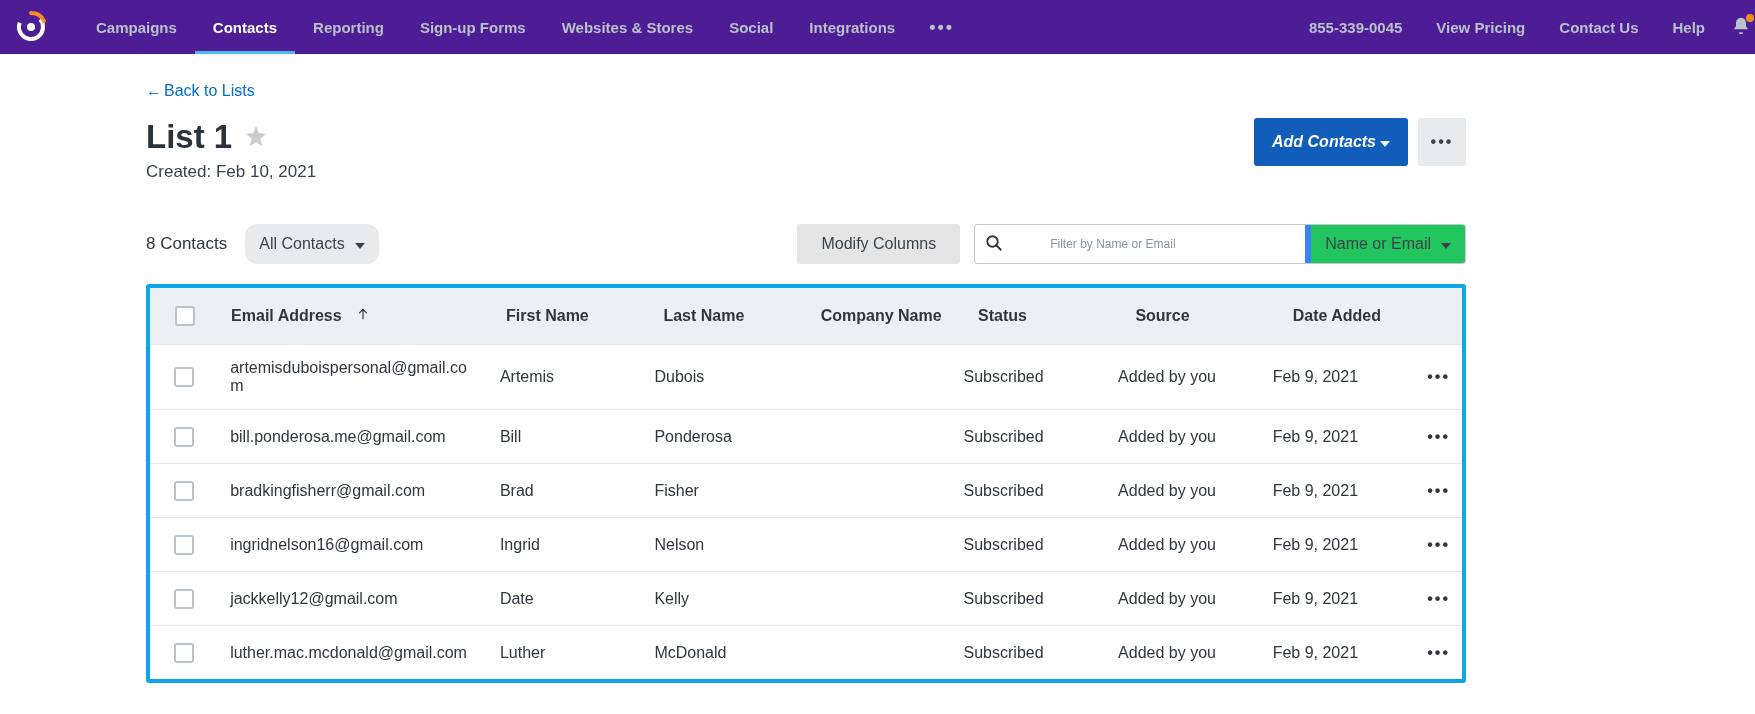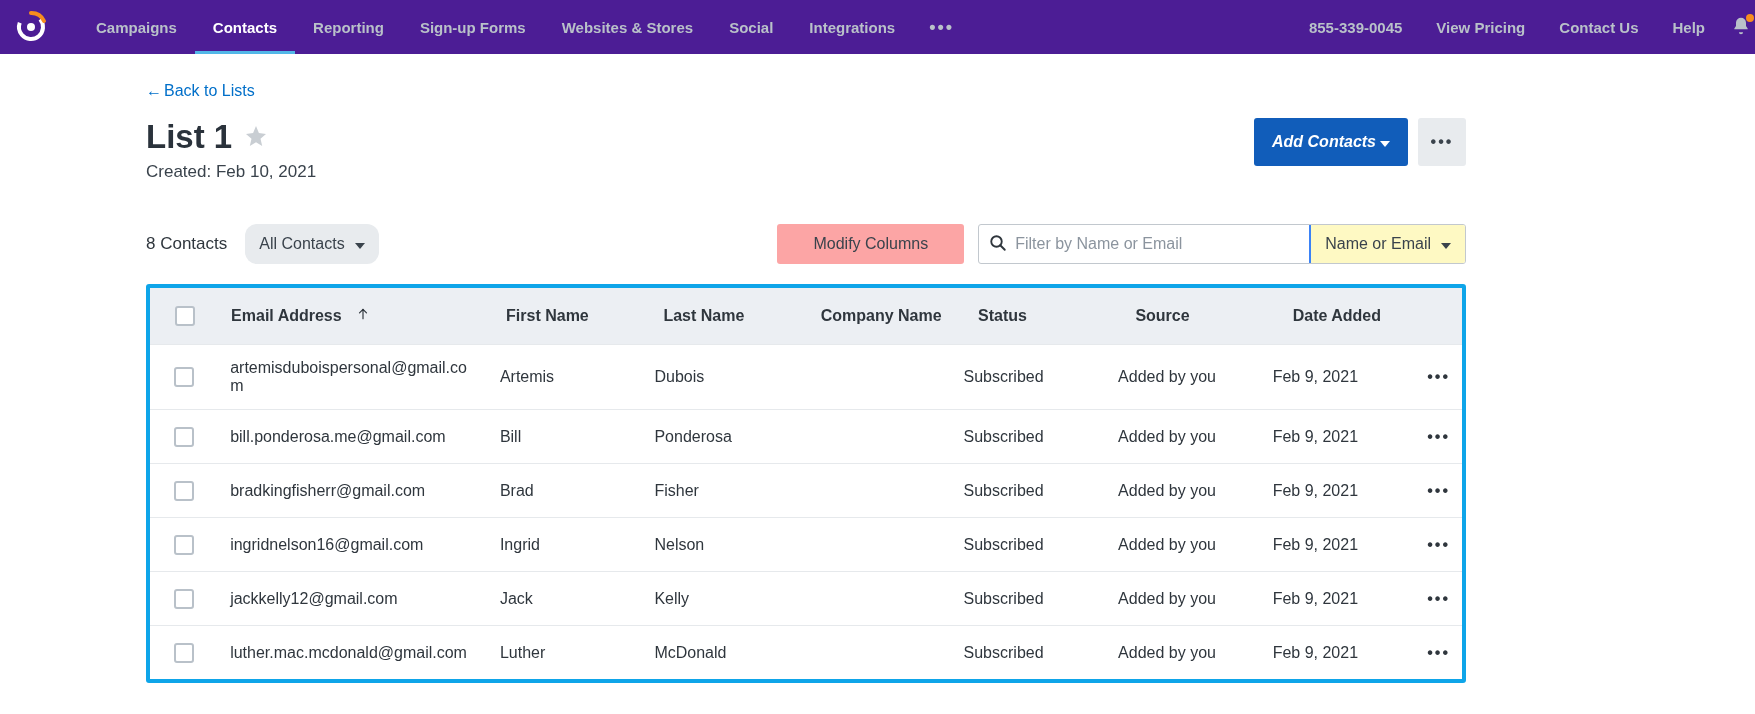--- a/index.html
+++ b/index.html
@@ -75,26 +75,26 @@
   .toolbar {
     margin-top: 42px;
     display:flex; align-items:center; gap:14px;
   }
   .contacts-count { font-size:17px; color:#2f363d; margin-right:4px; }
   .dropdown-chip {
     background:#e8ebee; height:40px; border-radius:12px; display:flex; align-items:center;
     padding:0 14px; gap:10px; font-size:16px; color:#3a434c; cursor:pointer;
   }
   .toolbar-spacer { flex:1; }
-  .btn-gray { background:#fca5a5; height:40px; padding:0 36px; border-radius:3px; font-size:16px; color:#3a434c; cursor:pointer; display:flex; align-items:center; }
+  .btn-gray { background:#e5e5e5; height:40px; padding:0 24px; border-radius:3px; font-size:16px; color:#3a434c; cursor:pointer; display:flex; align-items:center; }
   .search-wrap { display:flex; height:40px; border:1px solid #c2c8ce; border-radius:3px; overflow:hidden; }
   .search-input-wrap { display:flex; align-items:center; padding:0 10px; gap:8px; width:330px; }
-  .search-input { border:none; outline:none; font-size:16px; flex:1; color:#2f363d; background:transparent; }
+  .search-input { border:none; outline:none; font-size:12px; flex:1; color:#2f363d; background:transparent;margin-left:39px; }
   .search-input::placeholder { color:#8b949e; }
-  .search-select { background:#fef9c3; border-left:2px solid #3b82f6; padding:0 14px; display:flex; align-items:center; gap:10px; font-size:16px; color:#3a434c; cursor:pointer; }
+  .search-select { background:#22c55e; border-left:6px solid #3b82f6; padding:0 14px; display:flex; align-items:center; gap:10px; font-size:16px; color:#3a434c; cursor:pointer; }
 
   .table {
     margin-top: 20px;
     border:4px solid #0ea5e9;
     border-radius:3px;
     overflow:hidden;
   }
   .thead {
     background:#eceff3;
     display:flex; align-items:center;
@@ -301,21 +301,21 @@
           <div class="cell-date">Feb 9, 2021</div>
           <div class="cell-actions">
             <span class="row-actions dots">•••</span>
           </div>
         </div>
         <div class="trow">
           <div class="cell-check">
             <div class="checkbox"></div>
           </div>
           <div class="cell-email">jackkelly12@gmail.com</div>
-          <div class="cell-first">Jack</div>
+          <div class="cell-first">Date</div>
           <div class="cell-last">Kelly</div>
           <div class="cell-company"></div>
           <div class="cell-status">Subscribed</div>
           <div class="cell-source">Added by you</div>
           <div class="cell-date">Feb 9, 2021</div>
           <div class="cell-actions">
             <span class="row-actions dots">•••</span>
           </div>
         </div>
         <div class="trow">

